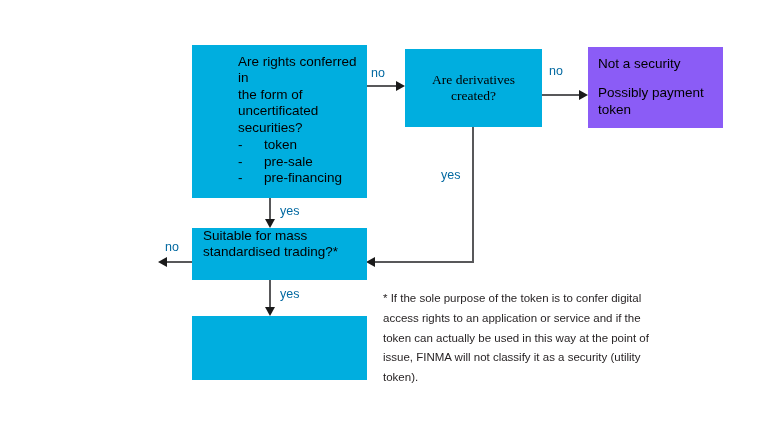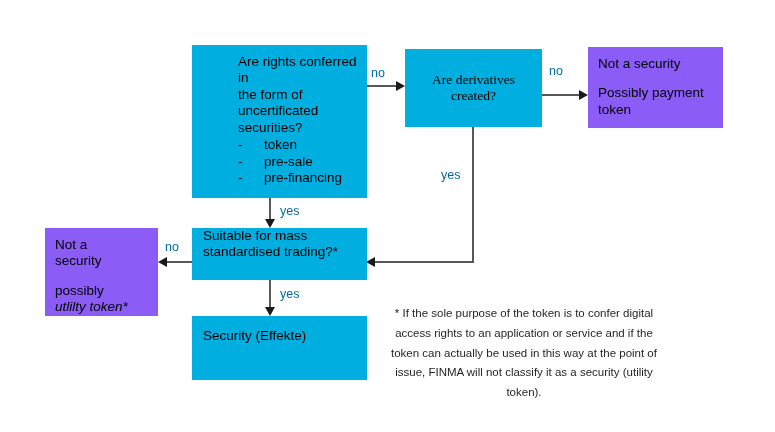--- a/index.html
+++ b/index.html
@@ -165,31 +165,21 @@
       <div class="node-text"><span>Possibly </span><span class="italic">payment
 token</span></div>
     </div>
   </div>
 
   <div class="node node-blue" style="left:192px; top:228px; width:175px; height:52px;">
     <div class="q-mass node-text">Suitable for mass
 standardised trading?*</div>
   </div>
 
-  <div class="node node-green" style="left:45px; top:228px; width:113px; height:88px;">
-    <div class="res-box">
-      <div class="node-text">Not a
-security</div>
-      <div class="gap"></div>
-      <div class="node-text">possibly</div>
-      <div class="node-text italic">utlilty token*</div>
+
+  <div class="node node-blue" style="left:192px; top:316px; width:175px; height:64px;">
+    <div class="sec-box">
     </div>
   </div>
 
-  <div class="node node-blue" style="left:192px; top:316px; width:175px; height:64px;">
-    <div class="sec-box">
-      <div class="node-text">Security (Effekte)</div>
-    </div>
-  </div>
-
-  <div class="footnote" style="left:383px; top:304px;text-align:center;">* If the sole purpose of the token is to confer digital access rights to an application or service and if the token can actually be used in this way at the point of issue, FINMA will not classify it as a security (utility token).</div>
+  <div class="footnote" style="left:383px; top:289px;">* If the sole purpose of the token is to confer digital access rights to an application or service and if the token can actually be used in this way at the point of issue, FINMA will not classify it as a security (utility token).</div>
 
 </div>
 
 </body></html>

